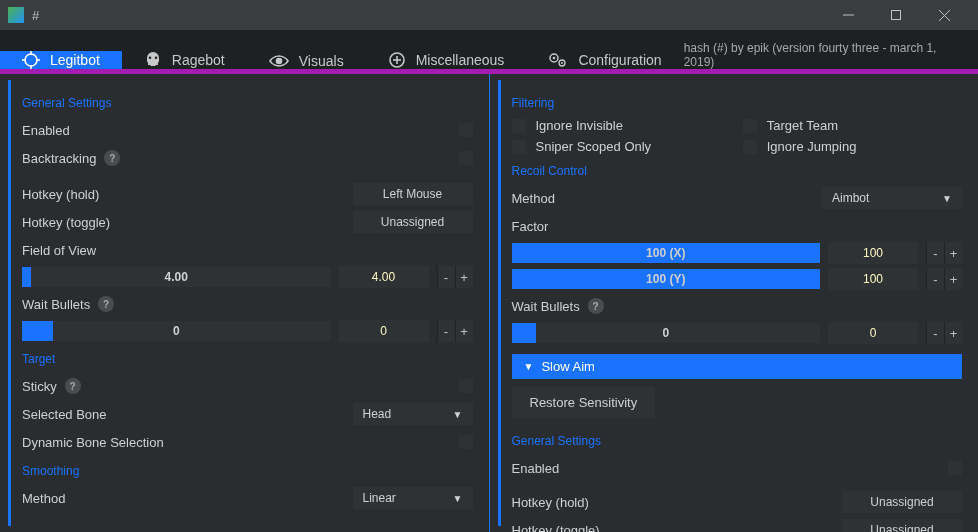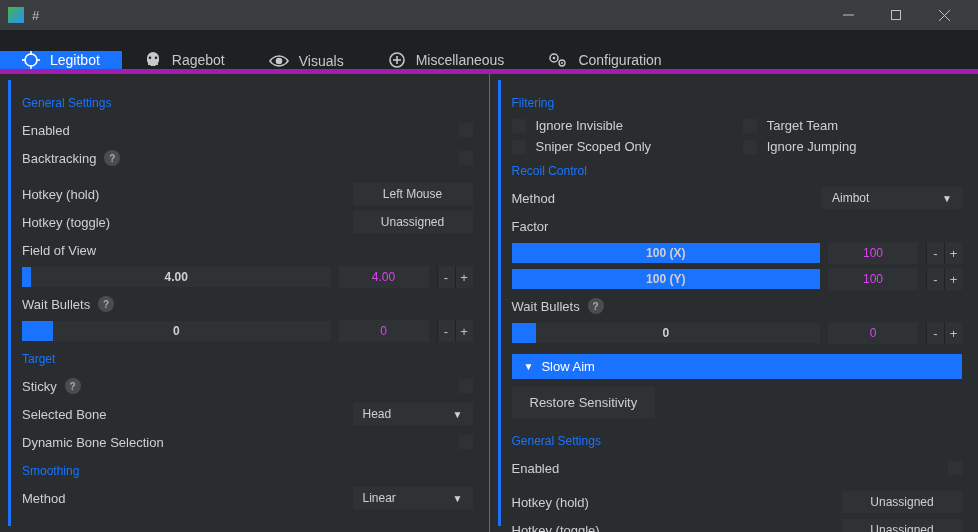--- a/index.html
+++ b/index.html
@@ -32,21 +32,21 @@
 
 .value-box { width: 120px; text-align: center; background: #2f3235; padding: 4px 0; font-size: 12px; }
 .dropdown { width: 120px; background: #2f3235; padding: 4px 10px; display: flex; align-items: center; justify-content: space-between; cursor: pointer; font-size: 12px; }
 .dropdown .arrow { font-size: 10px; }
 .dropdown.wide { width: 140px; }
 
 .slider-row { display: flex; align-items: center; gap: 8px; margin-bottom: 4px; }
 .slider-track { flex: 1; height: 20px; background: #2f3235; position: relative; display: flex; align-items: center; font-weight: bold; }
 .slider-fill { position: absolute; left: 0; top: 0; bottom: 0; background: #1a73ff; }
 .slider-val { position: relative; width: 100%; text-align: center; color: #d0d0d0; font-size: 12px; }
-.slider-input { width: 90px; background: #2f3235; color: #d946ef; text-align: center; padding: 4px 0; border: none; font-size: 12px; }
+.slider-input { width: 90px; background: #2f3235; color: #fef9c3; text-align: center; padding: 4px 0; border: none; font-size: 12px; }
 .pm { display: flex; }
 .pm-btn { width: 18px; height: 22px; background: #2f3235; color: #c0c0c0; display: flex; align-items: center; justify-content: center; cursor: pointer; border-left:1px solid #222; font-size: 13px; }
 
 .checkbox-grid { display: grid; grid-template-columns: 1fr 1fr; gap: 6px 12px; margin-bottom: 6px; }
 .checkbox { display: flex; align-items: center; gap: 10px; }
 .cb-box { width: 14px; height: 14px; background: #2f3235; cursor: pointer; flex-shrink:0; }
 
 .accordion { background: #1a73ff; color: #fff; padding: 5px 12px; margin: 10px 0 8px 0; display: flex; align-items: center; gap: 8px; cursor: pointer; font-size: 13px; }
 .accordion .tri { font-size: 10px; }
 
@@ -124,20 +124,21 @@
     <span class="ticon">
         <svg width="20" height="18" viewBox="0 0 20 18" fill="#c8c8c8">
           <circle cx="6" cy="7" r="4" fill="none" stroke="#c8c8c8" stroke-width="1.5"></circle>
           <circle cx="6" cy="7" r="1.3"></circle>
           <circle cx="14" cy="12" r="3" fill="none" stroke="#c8c8c8" stroke-width="1.3"></circle>
           <circle cx="14" cy="12" r="1"></circle>
         </svg>
       </span>
     <span>Configuration</span>
   </div>
+  <div class="version">hash (#) by epik (version fourty three - march 1, 2019)</div>
 </div>
 
 <div class="content">
 
   <div class="panel left">
       <div class="panel-inner">
 
     <div class="section-title">General Settings</div>
     <div class="row">
       <div class="label">Enabled</div>

